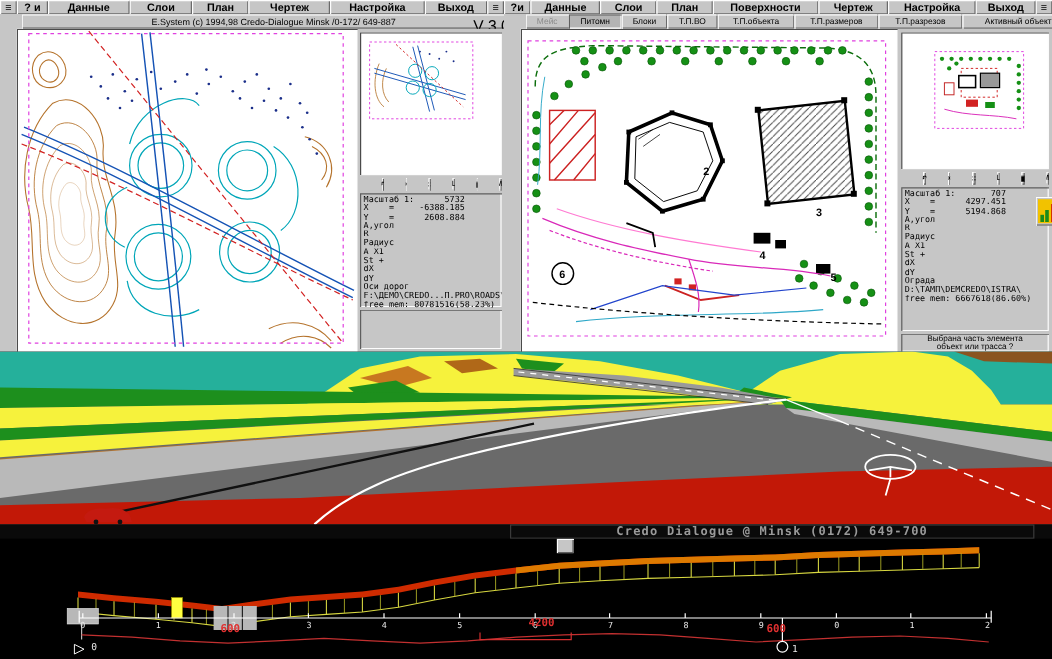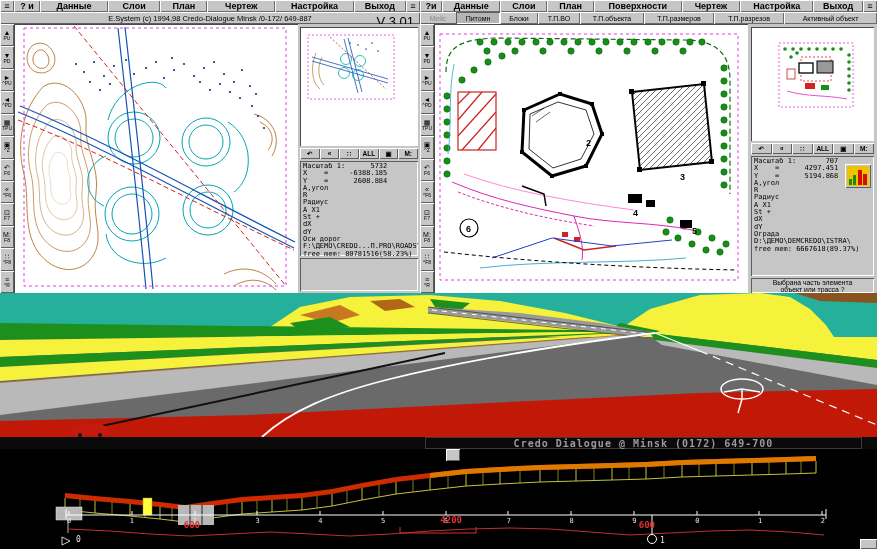--- a/index.html
+++ b/index.html
@@ -1,18 +1,18 @@
 <!DOCTYPE html>
 <html><head>
 <meta charset="utf-8">
 <style>
   html,body{margin:0;padding:0;background:#000;}
   #root{position:relative;width:877px;height:549px;background:#000;font-family:"Liberation Sans",sans-serif;overflow:hidden;}
   .abs{position:absolute;box-sizing:border-box;}
-  .r{background:#c6c6c6;box-shadow:inset 1px 1px 0 #fdfdfd, inset -1px -1px 0 #5e5e5e;}
+  .r{background:#c6c6c6;box-shadow:inset 1px 1px 0 #fdfdfd, inset -1px -1px 0 #5e5e5e;margin-left:18px;}
   .s{background:#c6c6c6;box-shadow:inset 1px 1px 0 #5e5e5e, inset -1px -1px 0 #fdfdfd;}
   .white{background:#fff;box-shadow:inset 1px 1px 0 #4a4a4a, inset -1px -1px 0 #fdfdfd;}
   .menubar{display:flex;align-items:stretch;font-weight:bold;font-size:9px;color:#000;}
   .mcell{display:flex;align-items:center;justify-content:center;box-shadow:inset 1px 1px 0 #fdfdfd, inset -1px -1px 0 #6a6a6a;background:#c6c6c6;white-space:nowrap;overflow:hidden;}
   .tabrow{display:flex;align-items:stretch;font-size:7px;color:#000;}
   .tab{display:flex;align-items:center;justify-content:center;padding:0 2px;background:#c6c6c6;box-shadow:inset 1px 1px 0 #fdfdfd, inset -1px -1px 0 #6a6a6a;white-space:nowrap;overflow:hidden;}
   .tab.active{background:#b4b4b4;box-shadow:inset 1px 1px 0 #5e5e5e, inset -1px -1px 0 #fdfdfd;}
   .vtoolbar{display:flex;flex-direction:column;background:#c6c6c6;}
   .vtoolbar>div{flex:1;display:flex;flex-direction:column;align-items:center;justify-content:center;font-size:5.5px;line-height:6px;overflow:hidden;}
   .ticon{font-size:7px;line-height:7px;}
@@ -475,22 +475,22 @@
           <div class="iline">X    =      4297.451</div>
           <div class="iline">Y    =      5194.868</div>
           <div class="iline">А,угол</div>
           <div class="iline">R</div>
           <div class="iline">Радиус</div>
           <div class="iline">А X1</div>
           <div class="iline">St +</div>
           <div class="iline">dX</div>
           <div class="iline">dY</div>
           <div class="iline">Ограда</div>
-          <div class="iline">D:\ДЕМО\DEMCREDO\ISTRA\</div>
-          <div class="iline">free mem: 6667618(89.37%)</div>
+          <div class="iline">D:\ТАМП\DEMCREDO\ISTRA\</div>
+          <div class="iline">free mem: 6667618(86.60%)</div>
         </div>
       <div class="abs r" style="left:97px;top:140px;width:26px;height:24px;">
         <svg width="26" height="24" viewBox="0 0 26 24">
           <rect x="2" y="2" width="22" height="20" fill="#f2c200"></rect>
           <rect x="4" y="15" width="3" height="6" fill="#1a8a1a"></rect>
           <rect x="8" y="11" width="3" height="10" fill="#1a8a1a"></rect>
           <rect x="13" y="6" width="4" height="15" fill="#cc1100"></rect>
           <rect x="18" y="10" width="4" height="11" fill="#cc1100"></rect>
         </svg>
       </div>

